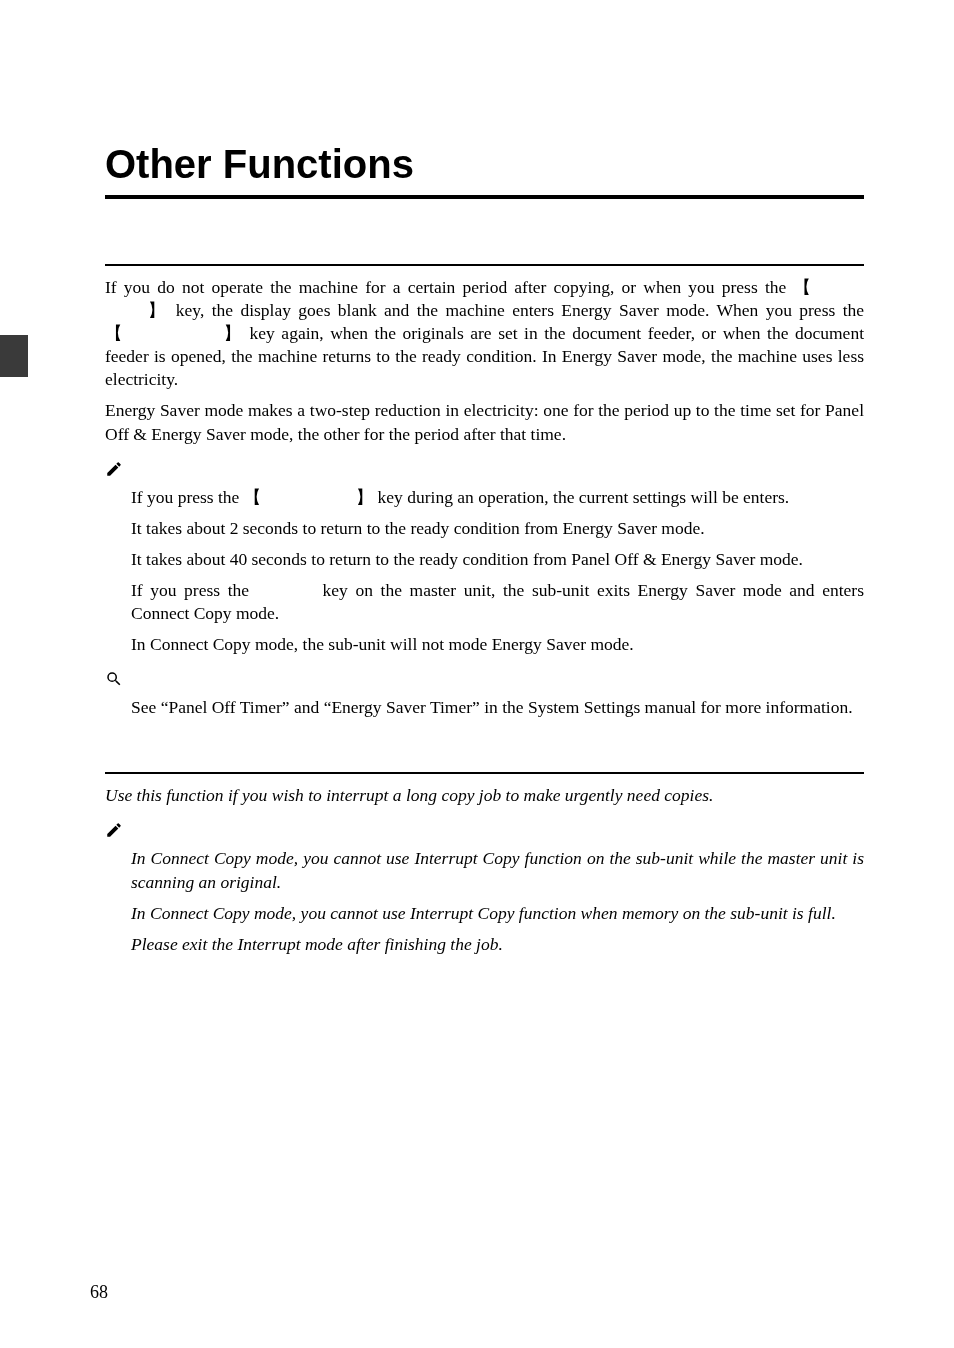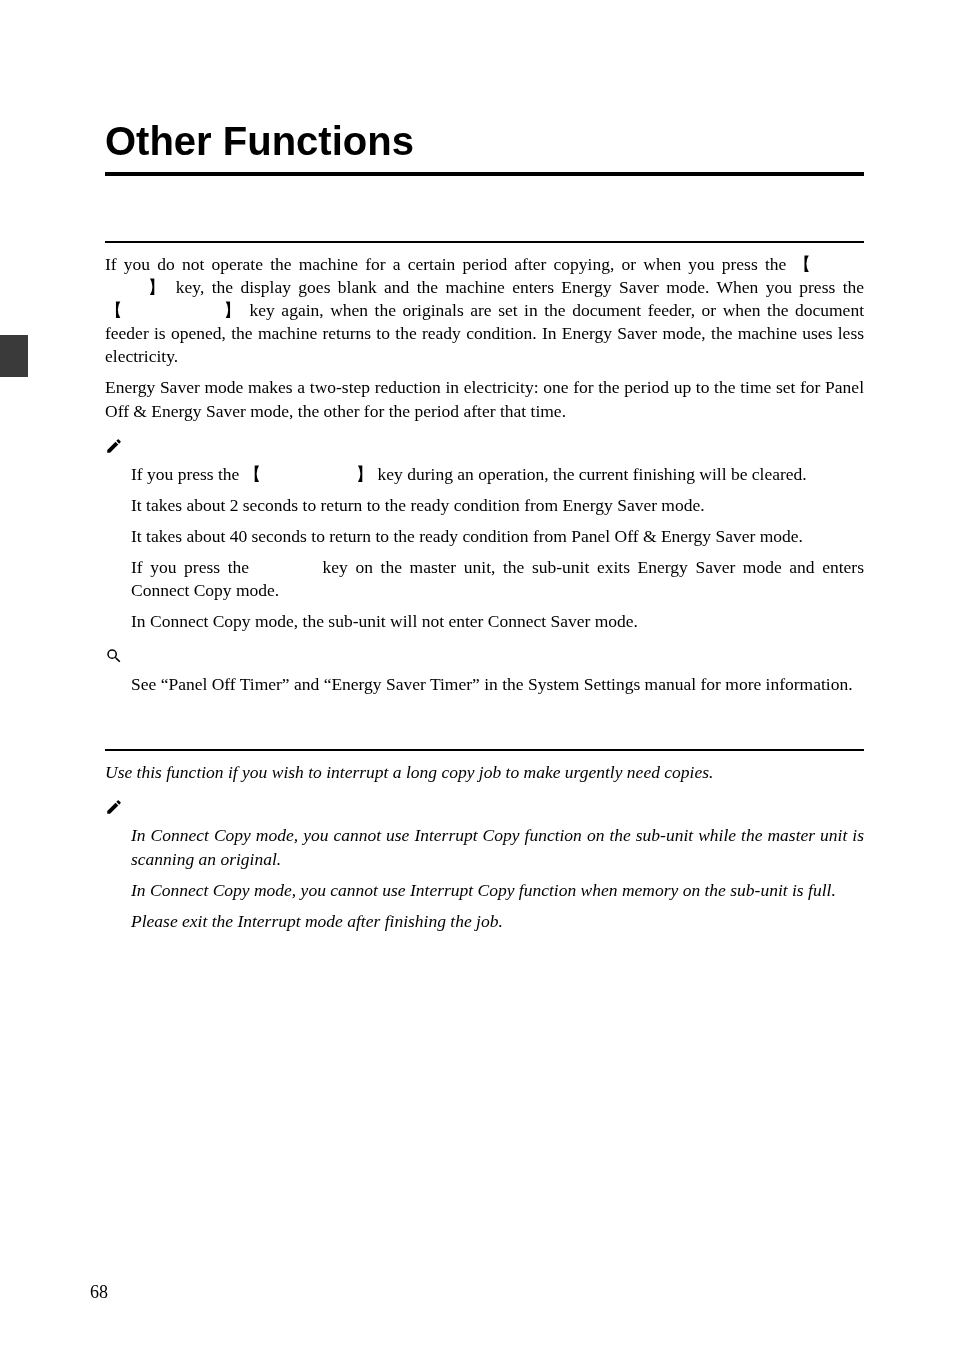--- a/index.html
+++ b/index.html
@@ -17,21 +17,21 @@
     left: 0;
     top: 335px;
     width: 28px;
     height: 42px;
     background: #3a3a3a;
   }
   h1 {
     font-family: Arial, Helvetica, sans-serif;
     font-weight: bold;
     font-size: 40px;
-    margin-top: 59px;
+    margin-top: 82px;
     margin-bottom: 8px;
   }
   .title-rule {
     border: none;
     border-top: 4px solid #000;
     margin-bottom: 36px;
   }
   h2 {
     font-family: Arial, Helvetica, sans-serif;
     font-weight: bold;
@@ -115,28 +115,28 @@
 <div class="note-line">
   <span class="note-icon">
     <svg viewBox="0 0 24 24">
         <path d="M3 17.25V21h3.75L17.81 9.94l-3.75-3.75L3 17.25zM20.71 7.04a1 1 0 0 0 0-1.41l-2.34-2.34a1 1 0 0 0-1.41 0l-1.83 1.83 3.75 3.75 1.83-1.83z" fill="#000"></path>
       </svg>
   </span>
   <span class="note-label">Note</span>
 </div>
 
 <p class="list-item tiny-bullet">
-  <span>If you press the </span>【<span style="color:#fff">Energy Saver</span>】<span> key during an operation, the current finishing will be cleared.</span>
+  <span>If you press the </span>【<span style="color:#fff">Energy Saver</span>】<span> key during an operation, the current settings will be enters.</span>
 </p>
 <p class="list-item tiny-bullet">It takes about 2 seconds to return to the ready condition from Energy Saver mode.</p>
 <p class="list-item tiny-bullet">It takes about 40 seconds to return to the ready condition from Panel Off &amp; Energy Saver mode.</p>
 <p class="list-item tiny-bullet">
   <span>If you press the </span><span style="color:#fff">Connect</span><span> key on the master unit, the sub-unit exits Energy Saver mode and enters Connect Copy mode.</span>
 </p>
-<p class="list-item tiny-bullet">In Connect Copy mode, the sub-unit will not enter Connect Saver mode.</p>
+<p class="list-item tiny-bullet">In Connect Copy mode, the sub-unit will not mode Energy Saver mode.</p>
 
 <div class="note-line">
   <span class="note-icon">
     <svg viewBox="0 0 24 24">
         <path d="M15.5 14h-.79l-.28-.27A6.471 6.471 0 0 0 16 9.5 6.5 6.5 0 1 0 9.5 16c1.61 0 3.09-.59 4.23-1.57l.27.28v.79l5 4.99L20.49 19l-4.99-5zM9.5 14A4.5 4.5 0 1 1 14 9.5 4.5 4.5 0 0 1 9.5 14z" fill="#000"></path>
       </svg>
   </span>
   <span class="note-label">Reference</span>
 </div>
 

